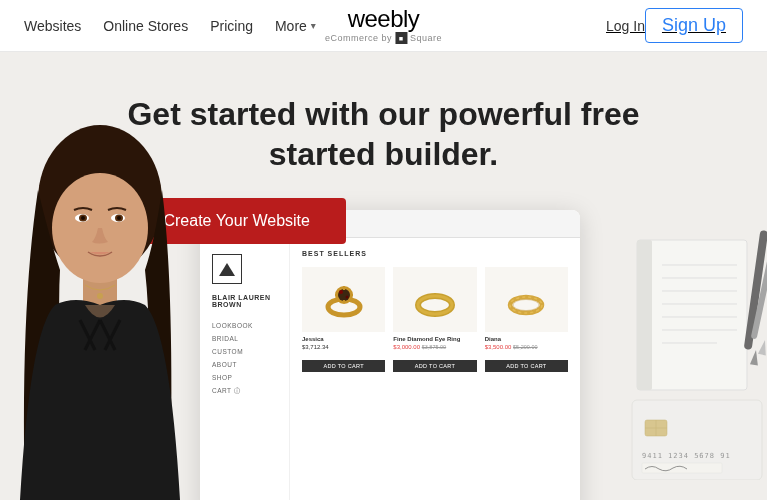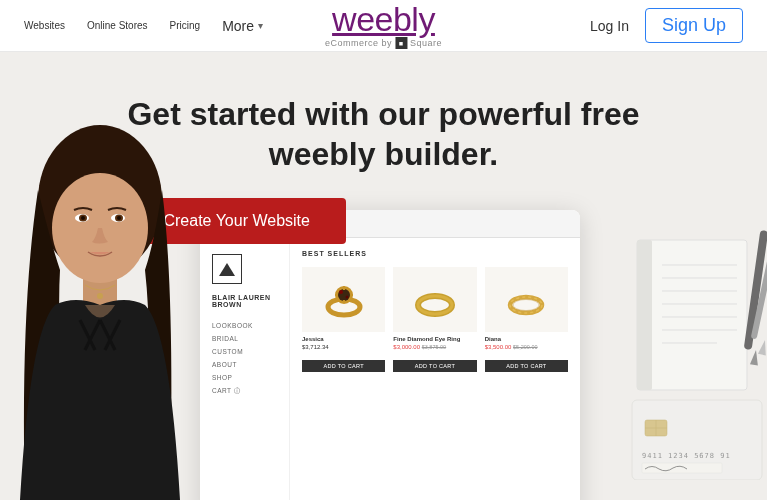--- a/index.html
+++ b/index.html
@@ -21,21 +21,21 @@
       border-bottom: 1px solid #e8e8e8;
       position: relative;
       z-index: 10;
     }
     .nav-links {
       display: flex;
       align-items: center;
       gap: 22px;
     }
     .nav-links a {
-      font-size: 10px;
+      font-size: 14px;
       color: #333;
       text-decoration: none;
       font-weight: 400;
     }
     .nav-more {
       display: flex;
       align-items: center;
       gap: 4px;
       font-size: 14px;
       color: #333;
@@ -48,26 +48,25 @@
     }
     .logo-center {
       position: absolute;
       left: 50%;
       transform: translateX(-50%);
       display: flex;
       flex-direction: column;
       align-items: center;
     }
     .logo-center .logo-text {
-      font-size: 34px;
+      font-size: 24px;
       font-weight: 300;
-      color: #701a75;
+      color: #000000;
       letter-spacing: -0.5px;
       line-height: 1;
-      text-decoration: underline;
     }
     .logo-center .logo-sub {
       font-size: 9px;
       color: #888;
       letter-spacing: 0.5px;
       display: flex;
       align-items: center;
       gap: 3px;
       margin-top: 1px;
     }
@@ -79,21 +78,21 @@
       height: 12px;
       background: #333;
       color: #fff;
       font-size: 7px;
       font-weight: bold;
     }
     .nav-auth {
       margin-left: auto;
       display: flex;
       align-items: center;
-      gap: 16px;
+      text-decoration: underline;
     }
     .nav-auth .login {
       font-size: 14px;
       color: #333;
       text-decoration: none;
     }
     .nav-auth .signup {
       font-size: 18px;
       color: #2b7ff5;
       border: 1.5px solid #2b7ff5;
@@ -322,21 +321,21 @@
   <div class="nav-auth">
     <a href="#" class="login">Log In</a>
     <a href="#" class="signup">Sign Up</a>
   </div>
 </nav>
 
 <section class="hero">
   <div class="hero-text">
     <h1>
       <span>Get started with our powerful free</span><br>
-      <span>weebly builder.</span>
+      <span>started builder.</span>
     </h1>
     <button class="cta-button">Create Your Website</button>
   </div>
 
   <div class="person-photo">
     <svg viewBox="0 0 200 390" xmlns="http://www.w3.org/2000/svg" width="200" height="390">
       <defs>
         <radialGradient id="skinGrad" cx="50%" cy="30%" r="50%">
           <stop offset="0%" style="stop-color:#c8956c"></stop>
           <stop offset="100%" style="stop-color:#a0704a"></stop>

